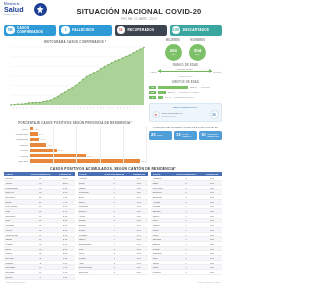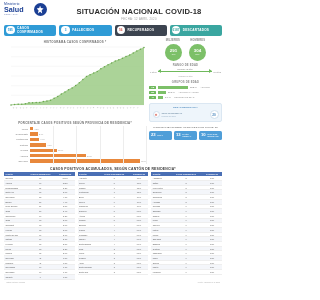--- a/index.html
+++ b/index.html
@@ -188,21 +188,21 @@
   <div class="header">
     <div class="logo">
       <div class="logo-text">
         <div class="logo-min">Ministerio</div>
         <div class="logo-salud">Salud</div>
         <div class="logo-cr">COSTA RICA</div>
       </div>
       <div class="logo-mark"></div>
     </div>
     <div class="title-wrap">
-      <div class="main-title">SITUACIÓN NACIONAL COVID-18</div>
+      <div class="main-title">SITUACIÓN NACIONAL COVID-20</div>
       <div class="sub-title">FECHA: 12 ABRIL 2020</div>
     </div>
   </div>
 
   <div class="pills">
     <div class="pill p-conf" style="background: rgb(47, 155, 214);">
       <div class="pill-bubble" style="color: rgb(47, 155, 214);">595</div>
       <div class="pill-label">CASOS CONFIRMADOS</div>
     </div>
     <div class="pill p-fall" style="background: rgb(47, 155, 214);">

